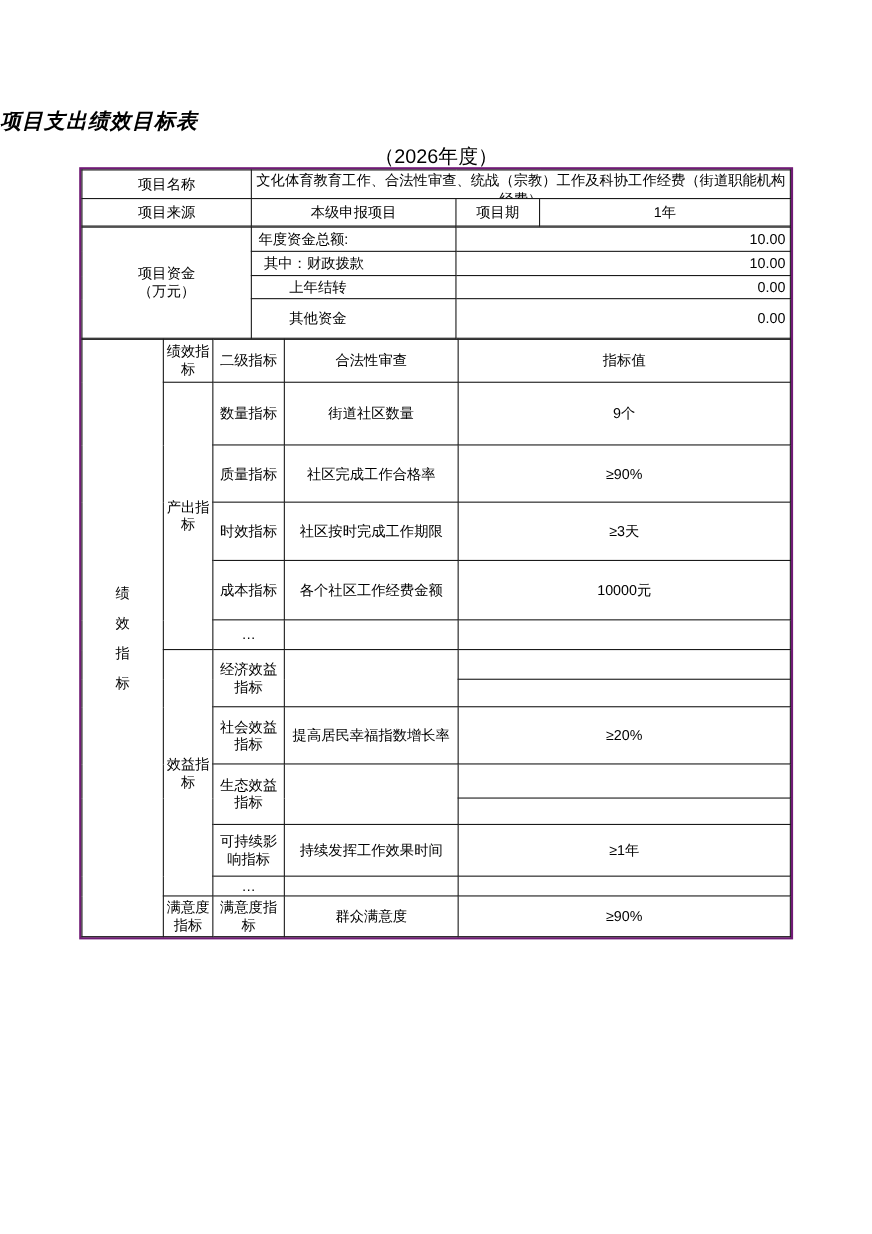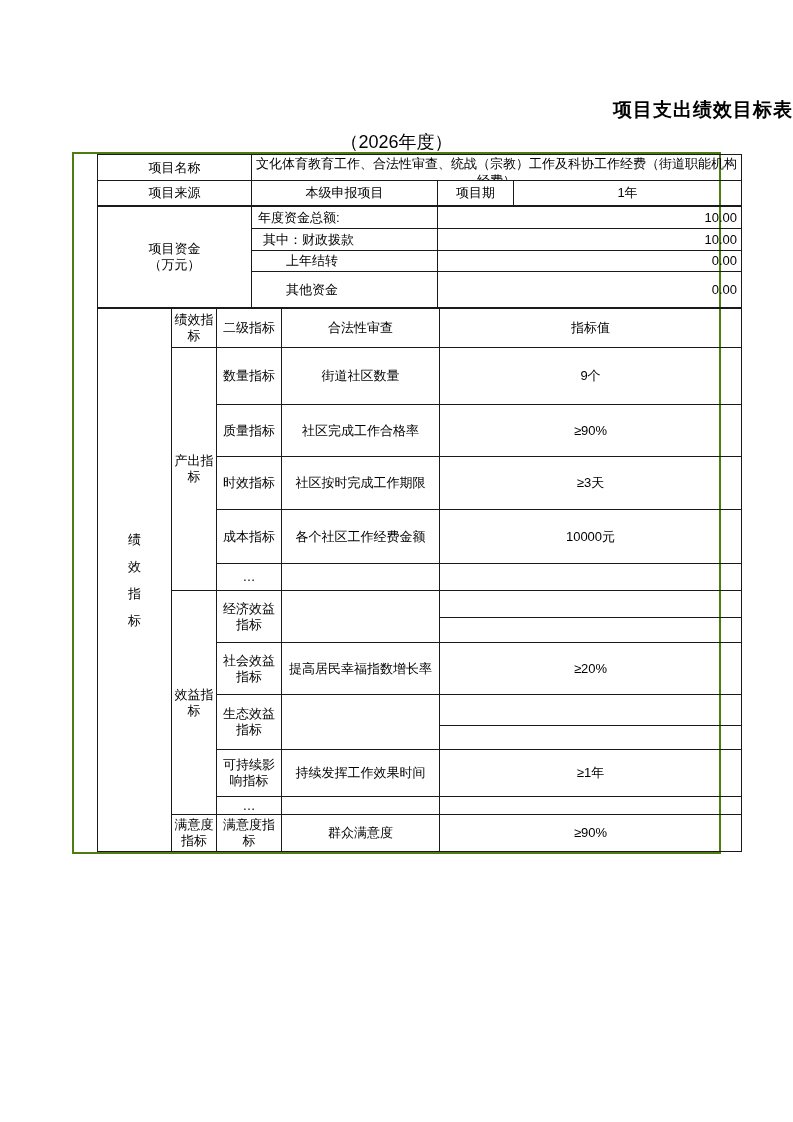--- a/index.html
+++ b/index.html
@@ -1,23 +1,23 @@
 <!DOCTYPE html>
 <html><head>
 <meta charset="utf-8">
 <style>
   html,body{margin:0;padding:0;background:#ffffff;}
   .page{position:relative;width:793px;height:1122px;background:#fff;
         font-family:"Liberation Sans","DejaVu Sans",sans-serif;color:#000;}
-  .doc-title{position:absolute;top:97px;left:0;width:100%;text-align:right;
-             font-size:19px;font-weight:bold;letter-spacing:1px;}
+  .doc-title{position:absolute;top:97px;left:0;width:100%;text-align:left;
+             font-size:19px;font-weight:bold;letter-spacing:1px;font-style:italic;}
   .doc-subtitle{position:absolute;top:130px;left:0;width:100%;text-align:center;
                 font-size:18px;}
   .tablewrap{position:absolute;top:152px;left:72px;width:649px;
-             box-sizing:border-box;border:2px solid #4d7c0f;padding-left:23px;}
+             box-sizing:border-box;border:2px solid #701a75;}
   table{width:100%;border-collapse:collapse;table-layout:fixed;}
   td{border:1px solid #1a1a1a;padding:0;text-align:center;vertical-align:middle;
      font-size:13px;line-height:16px;overflow:hidden;word-break:break-all;}
   .left{text-align:left;}
   .num{text-align:right;padding-right:4px;}
   .pre{white-space:pre-line;}
   .pad6{padding-left:6px;margin-left:20px;}
   .pad11{padding-left:11px;}
   .pad34{padding-left:34px;margin-top:34px;}
   .pad8{padding-left:8px;}

